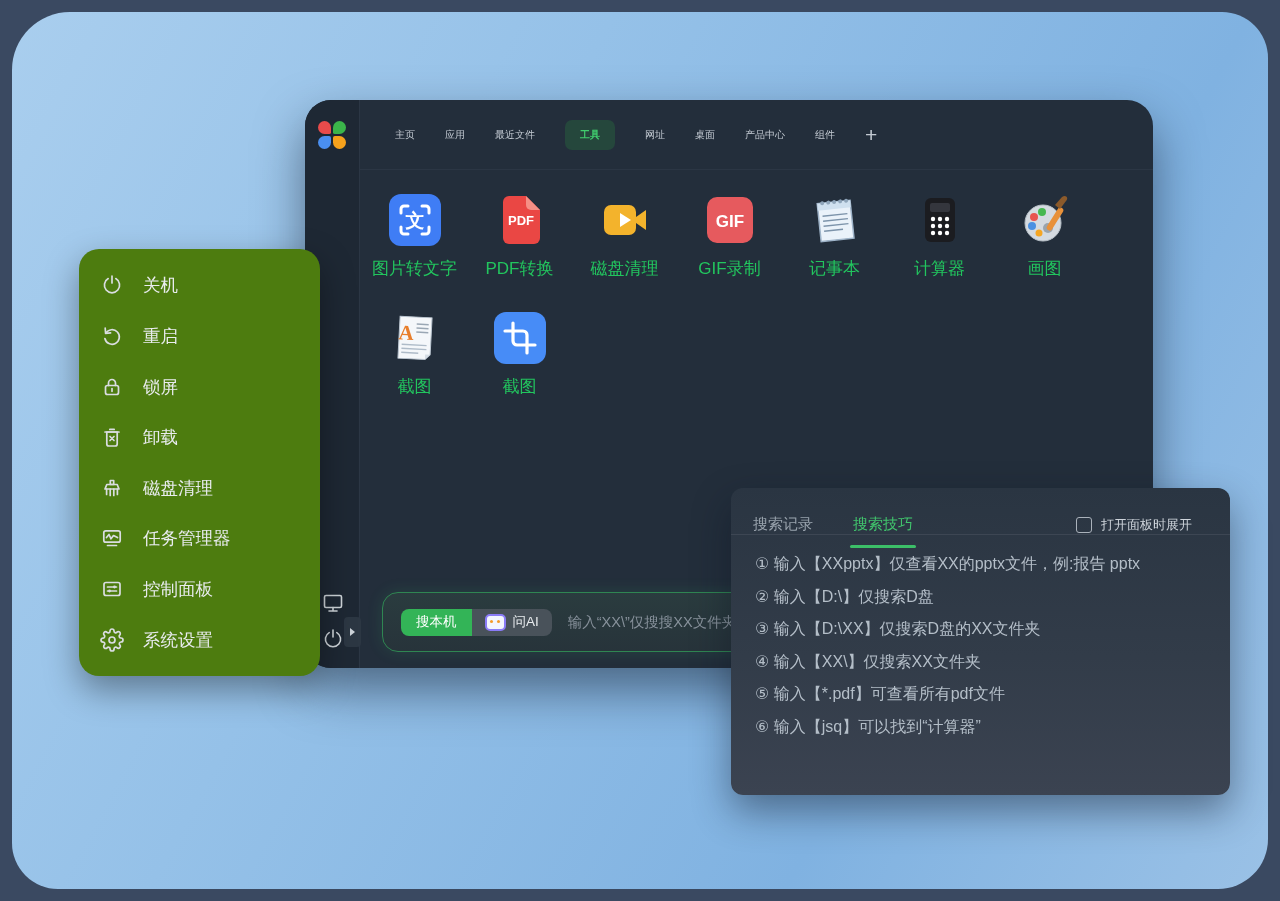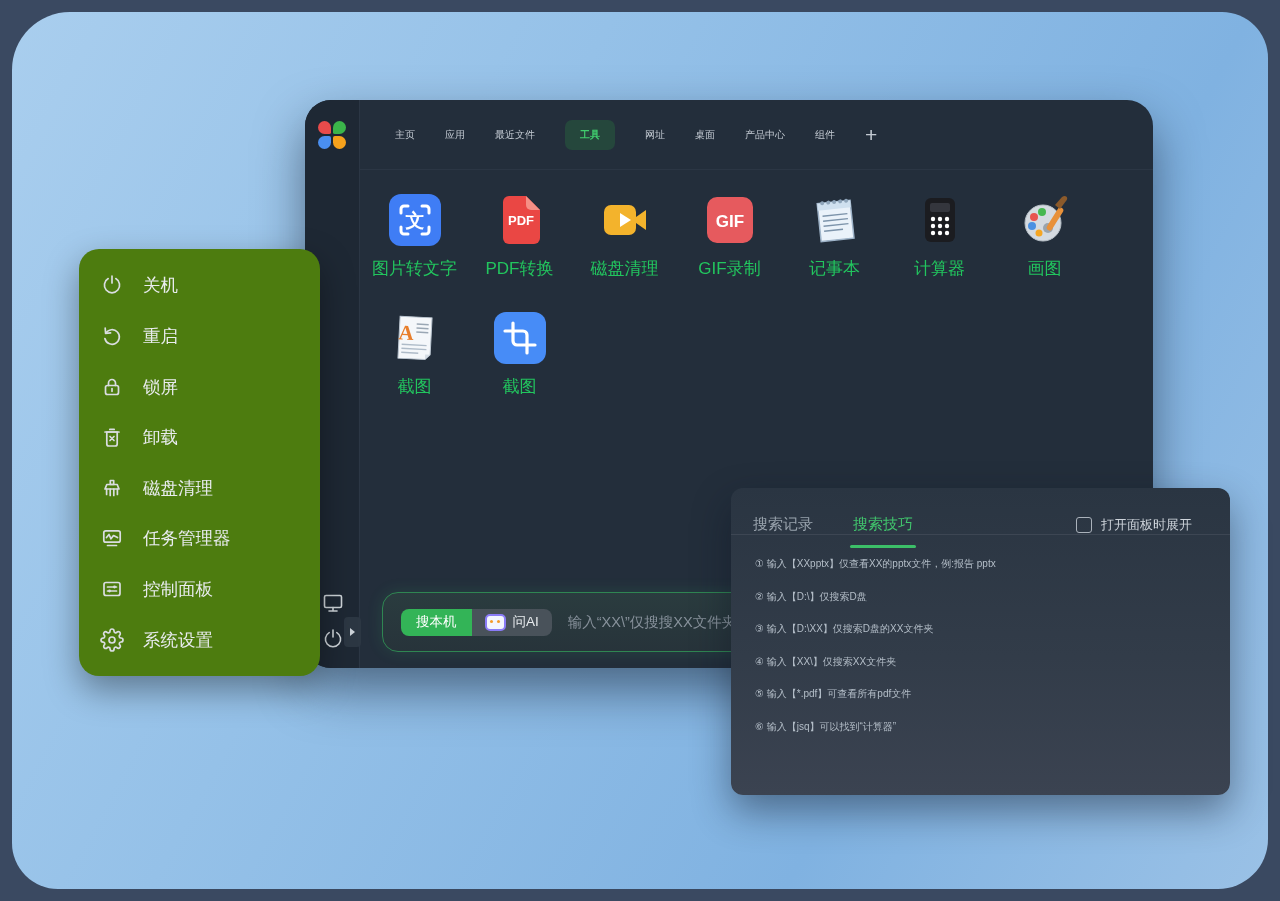--- a/index.html
+++ b/index.html
@@ -69,21 +69,21 @@
   .tips-header{height:46px;display:flex;align-items:flex-end;padding:0 22px;
     border-bottom:1px solid #3d4653;}
   .t-tab{font-size:15px;color:#99a3ad;margin-right:40px;cursor:pointer;position:relative;}
   .t-tab.active{color:#41c56d;}
   .t-tab.active::after{content:"";position:absolute;left:-3px;right:-3px;bottom:-14px;height:3px;
     border-radius:2px;background:#3cbf68;}
   .expand-check{margin-left:auto;margin-right:16px;display:flex;align-items:center;gap:9px;
     color:#ced4db;font-size:13px;cursor:pointer;}
   .checkbox{width:14px;height:14px;border:1.5px solid #aab2bb;border-radius:3px;flex:none;}
   .tips-list{padding:13px 24px 0;}
-  .tip{font-size:10px;color:#b4bec8;line-height:32.6px;white-space:nowrap;}
+  .tip{font-size:16px;color:#b4bec8;line-height:32.6px;white-space:nowrap;}
 
   .mstroke{stroke:#dadde1;stroke-width:1.7;fill:none;stroke-linecap:round;stroke-linejoin:round;}
   .sstroke{stroke:#cfd5da;stroke-width:1.6;fill:none;stroke-linecap:round;stroke-linejoin:round;}
 </style>
 </head>
 <body>
 
 <div class="stage">
   <div class="desktop"></div>
 

